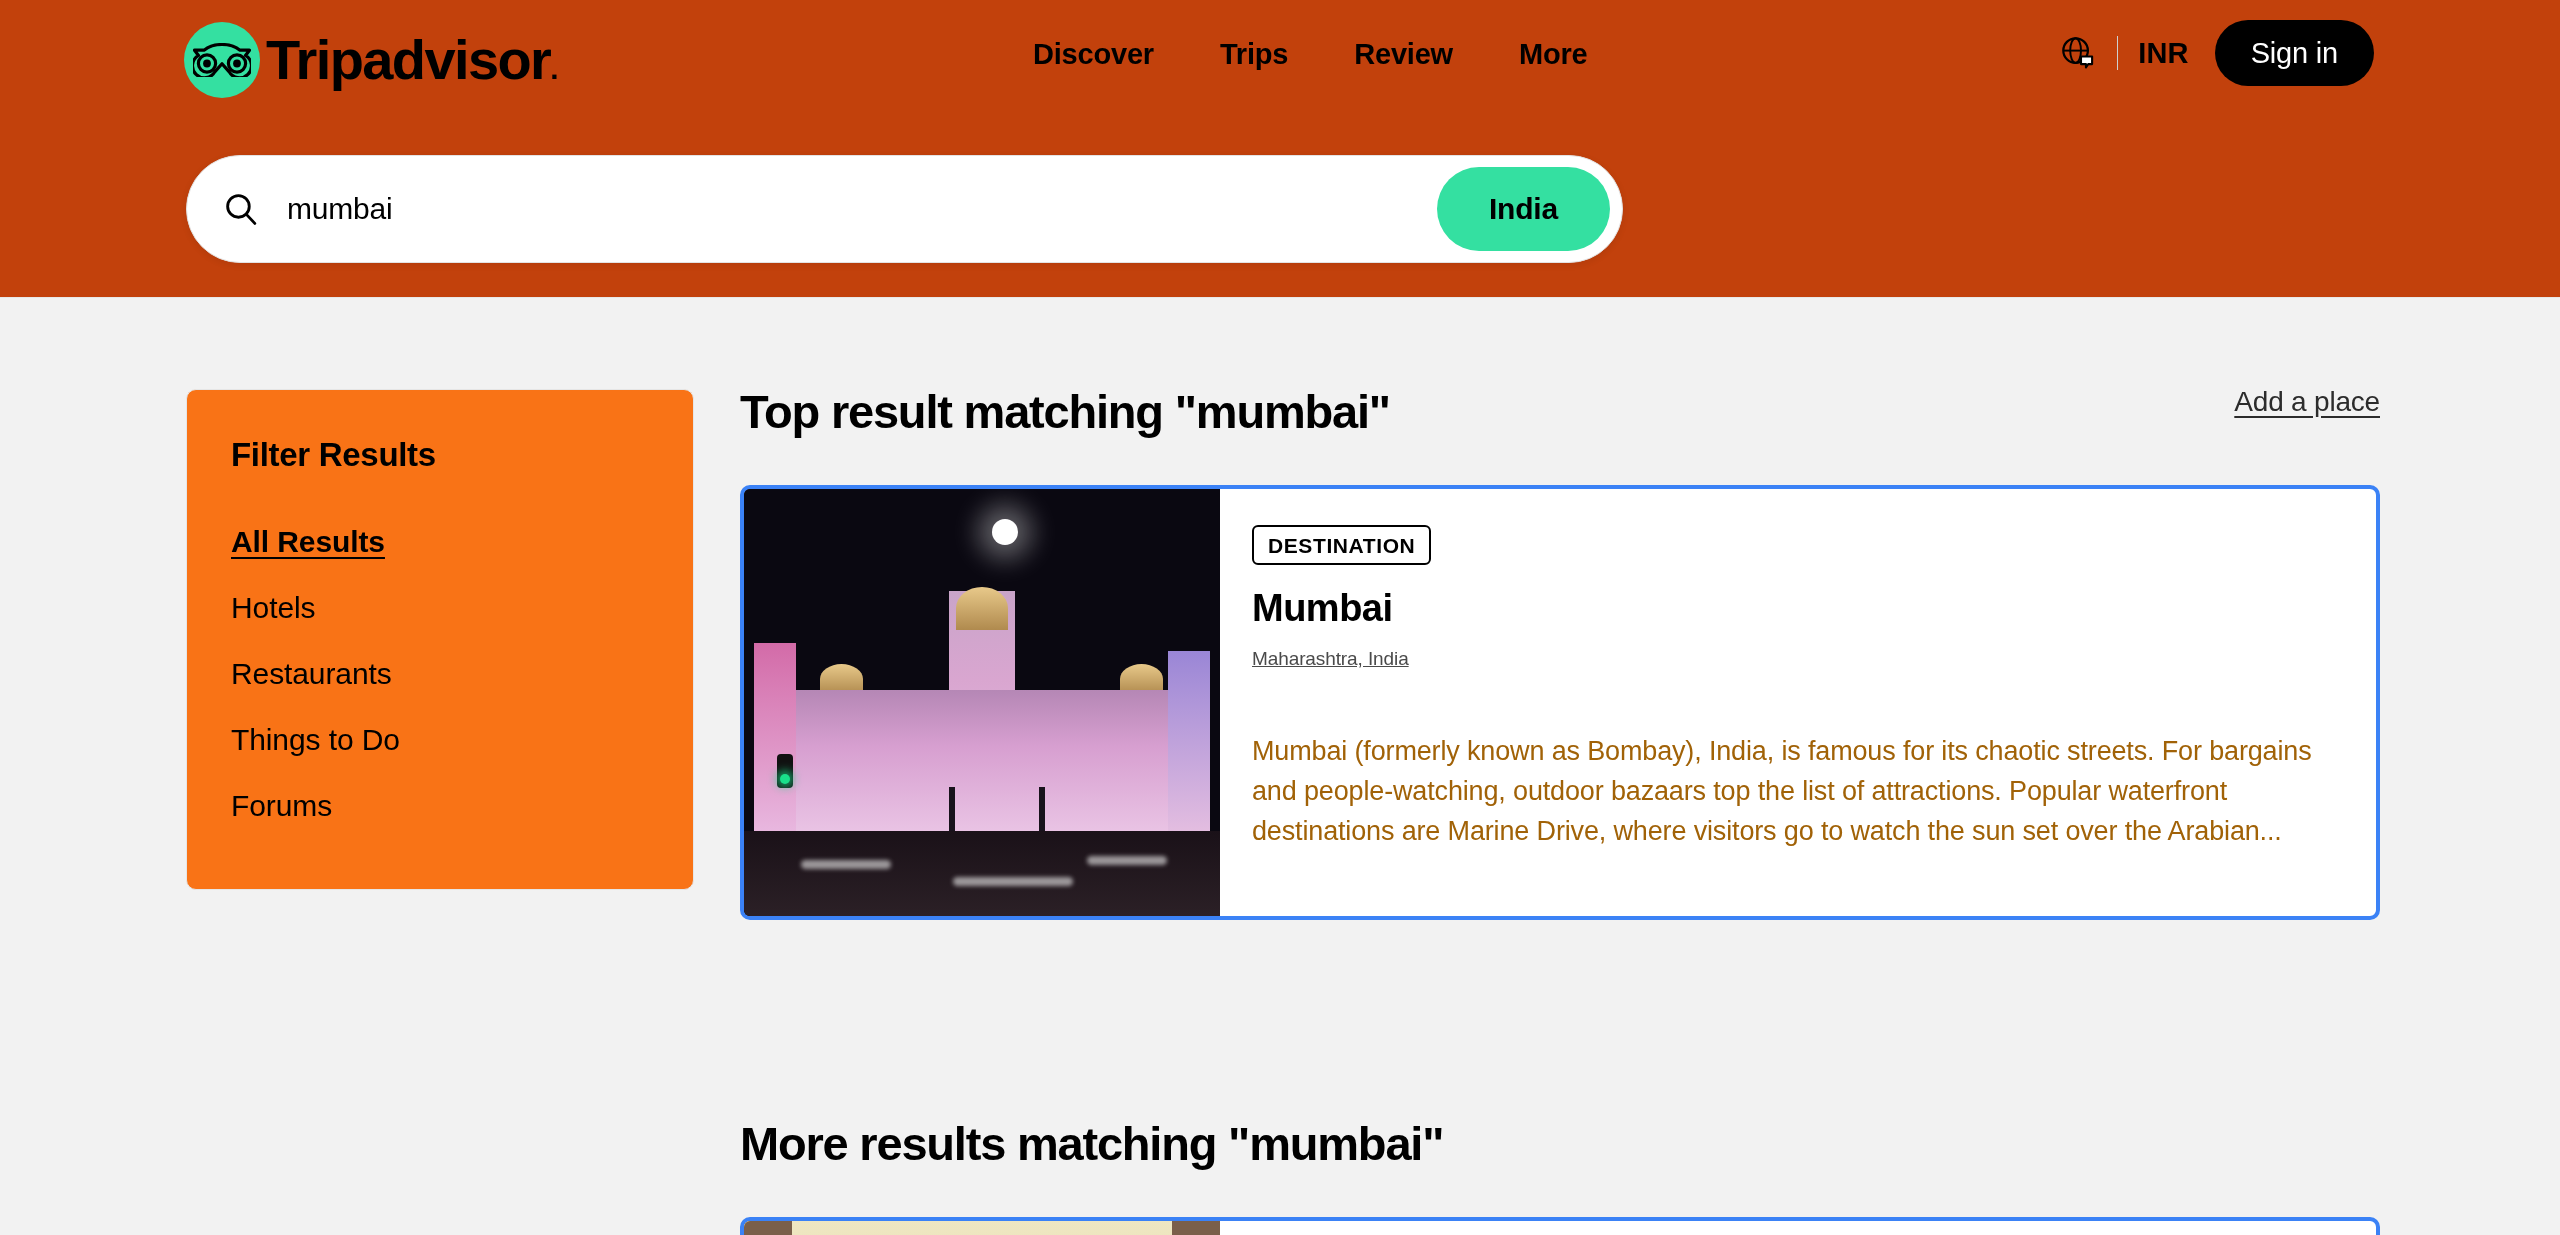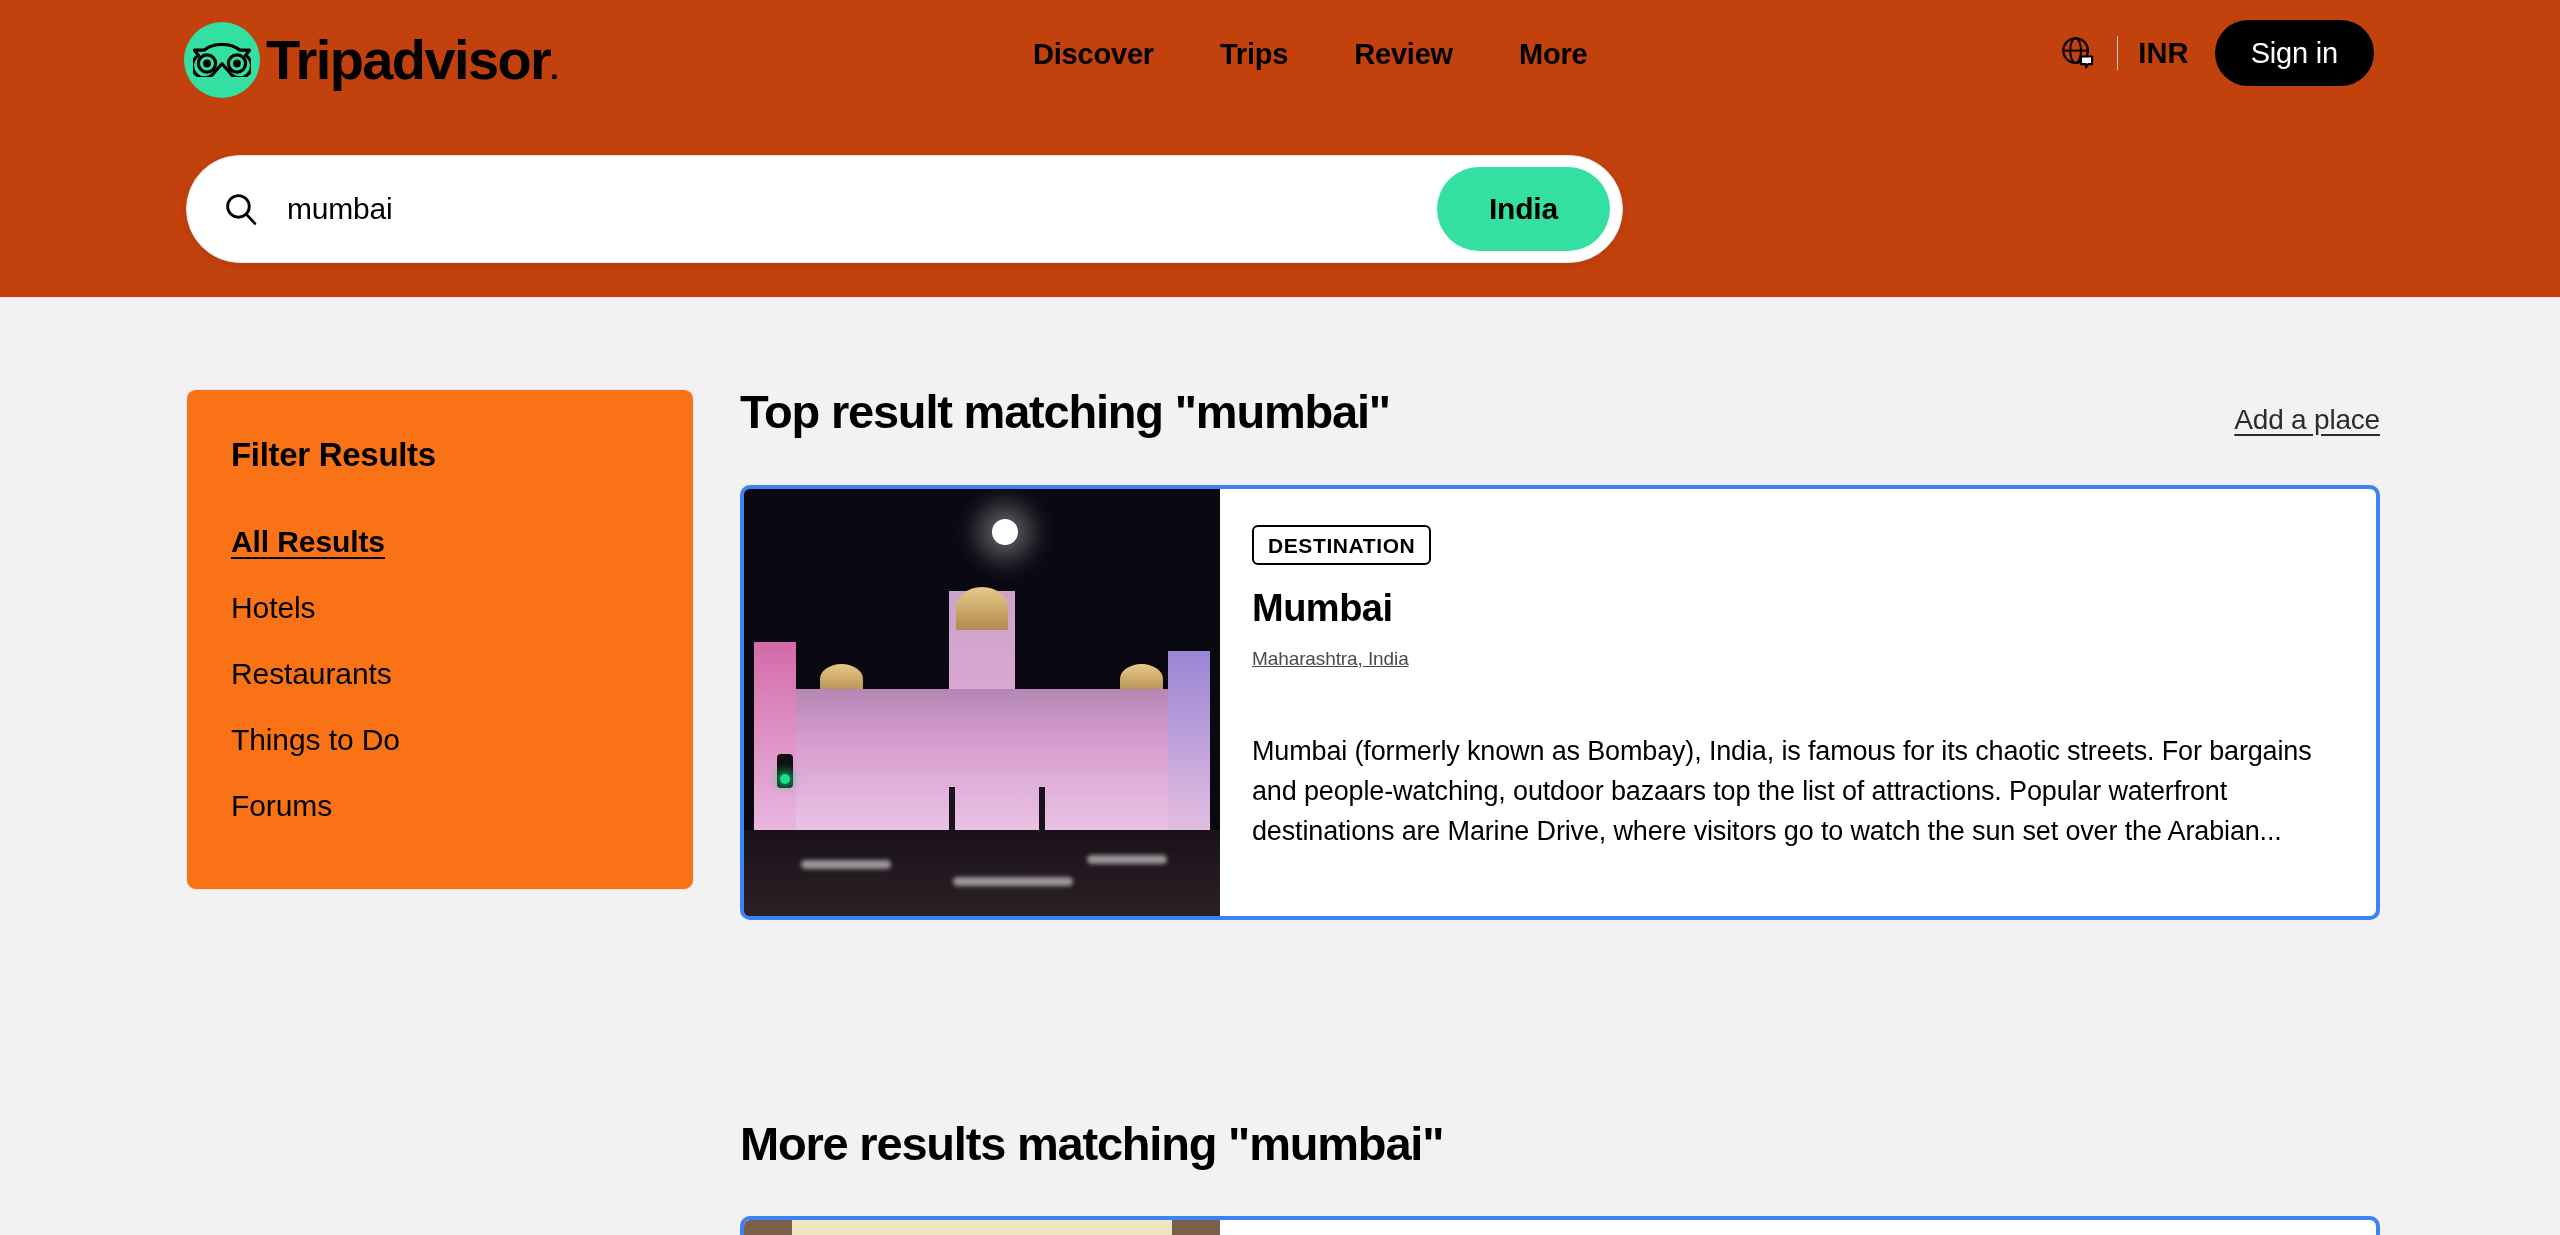--- a/index.html
+++ b/index.html
@@ -186,21 +186,21 @@
     font-size:47px;font-weight:700;
     letter-spacing:-1.2px;
     line-height:1.1;
   }
   .add-place{
     font-size:28px;
     color:#2c2c2c;
     text-decoration:underline;
     text-underline-offset:5px;
     cursor:pointer;
-    margin-bottom:2px;
+    margin-bottom:20px;
     letter-spacing:-0.2px;
   }
 
   .result-card{
     margin-top:47px;
     background:#fff;
     border:4px solid #3b82f6;
     border-radius:10px;
     display:flex;
     overflow:hidden;
@@ -231,21 +231,21 @@
   }
   .card-sub{
     font-size:19px;
     color:#4a4a4a;
     margin-top:18px;
     letter-spacing:-0.1px;
     text-decoration:underline;
   }
   .card-desc{
     font-size:27px;
-    color:#000000;
+    color:#a16207;
     margin-top:62px;
     line-height:1.48;
     letter-spacing:-0.15px;
   }
 
   .section-title.more{ padding-top:0; }
   .more-head{ margin-top:110px; }
 
   .result-card.second{ margin-top:47px; height:300px; }
   .card-thumb.room{ background:#c8b98e; }

